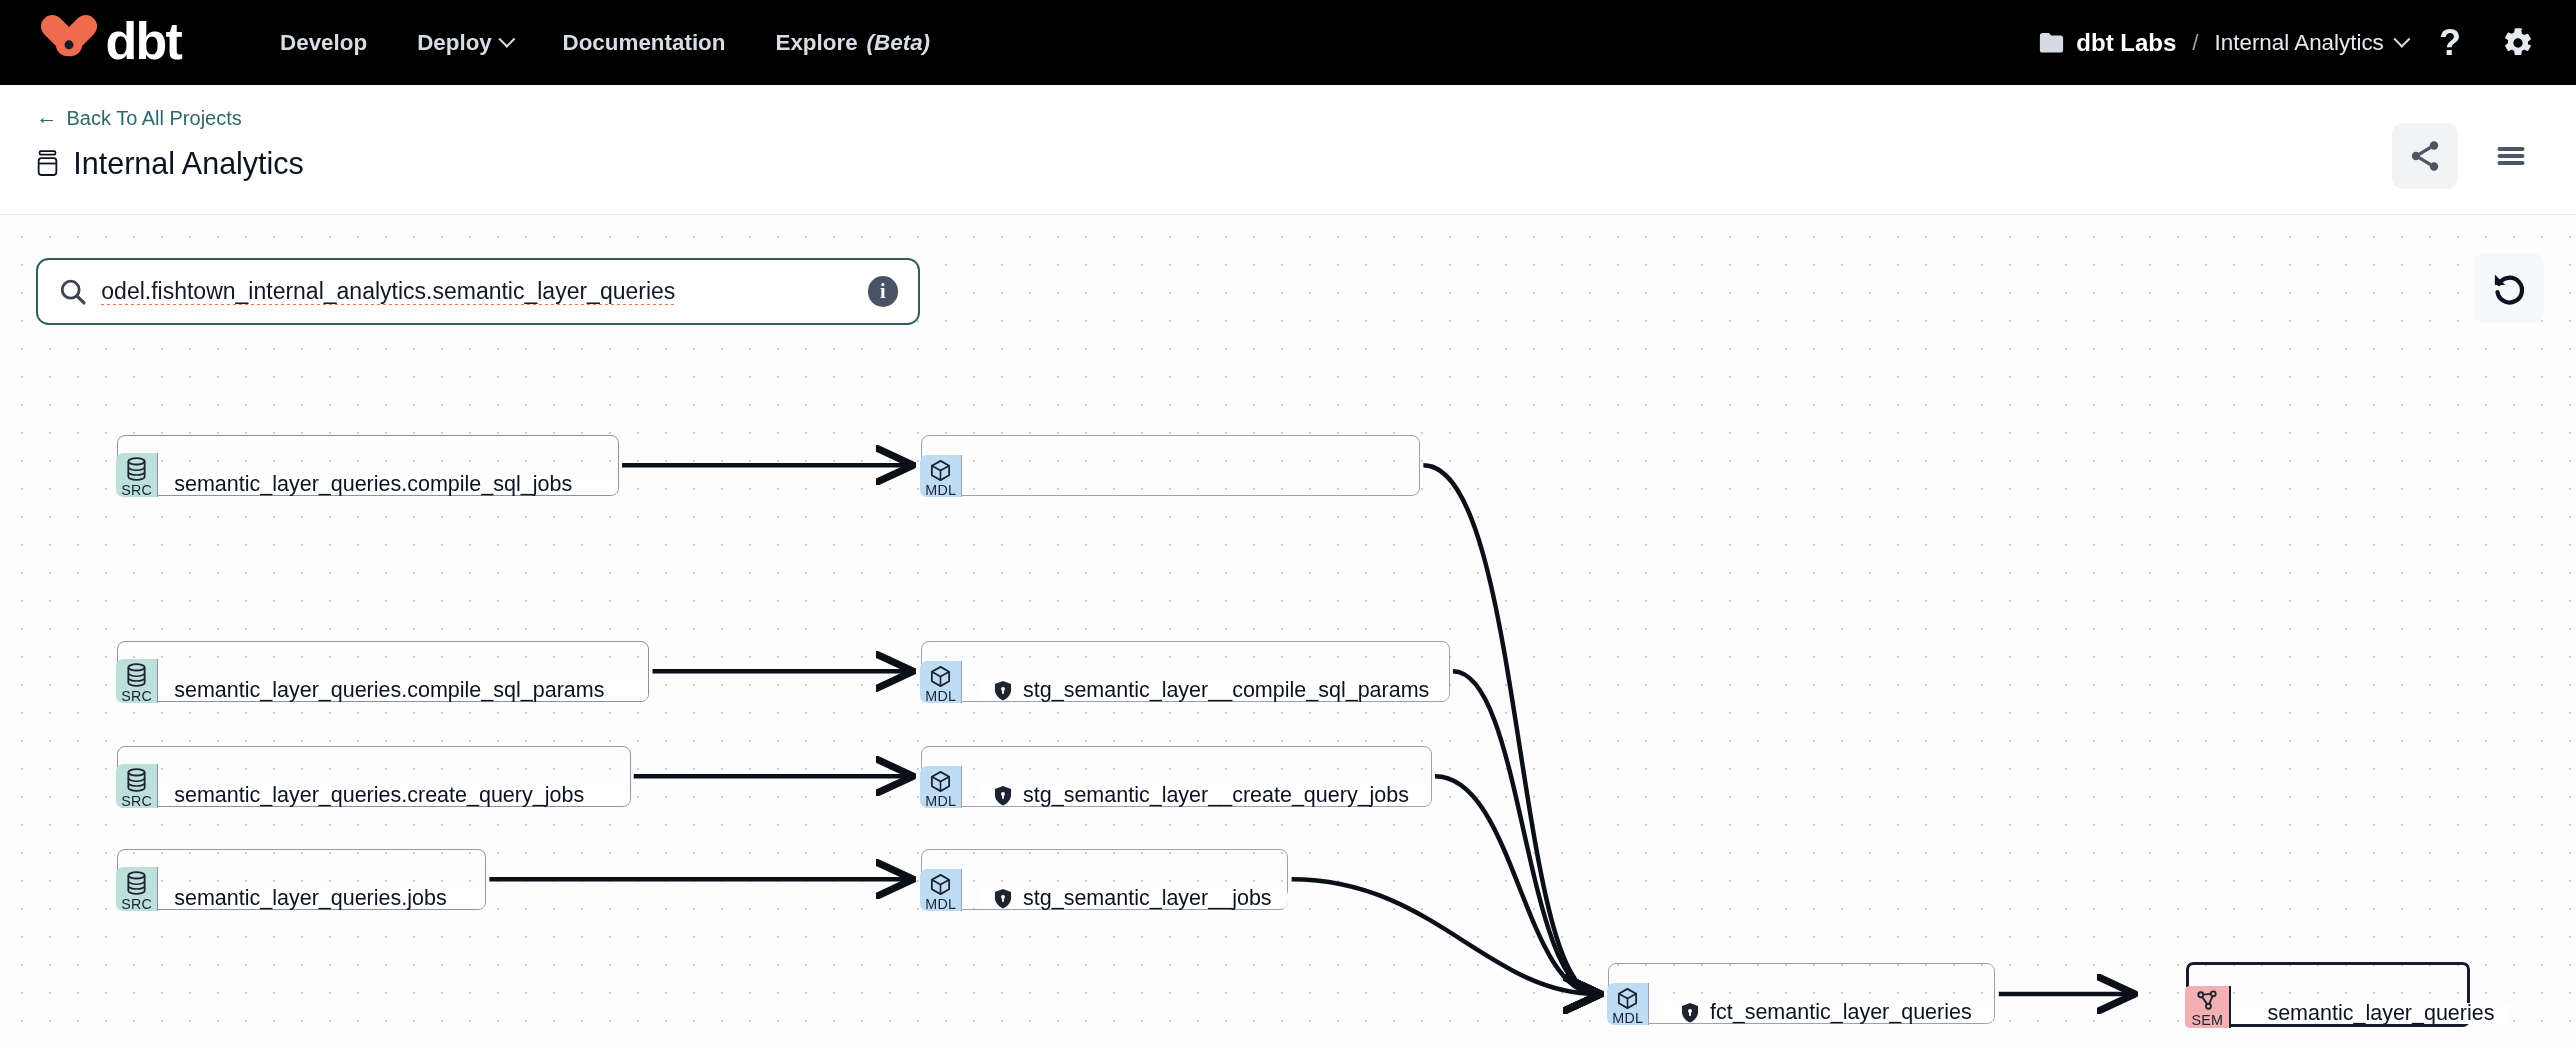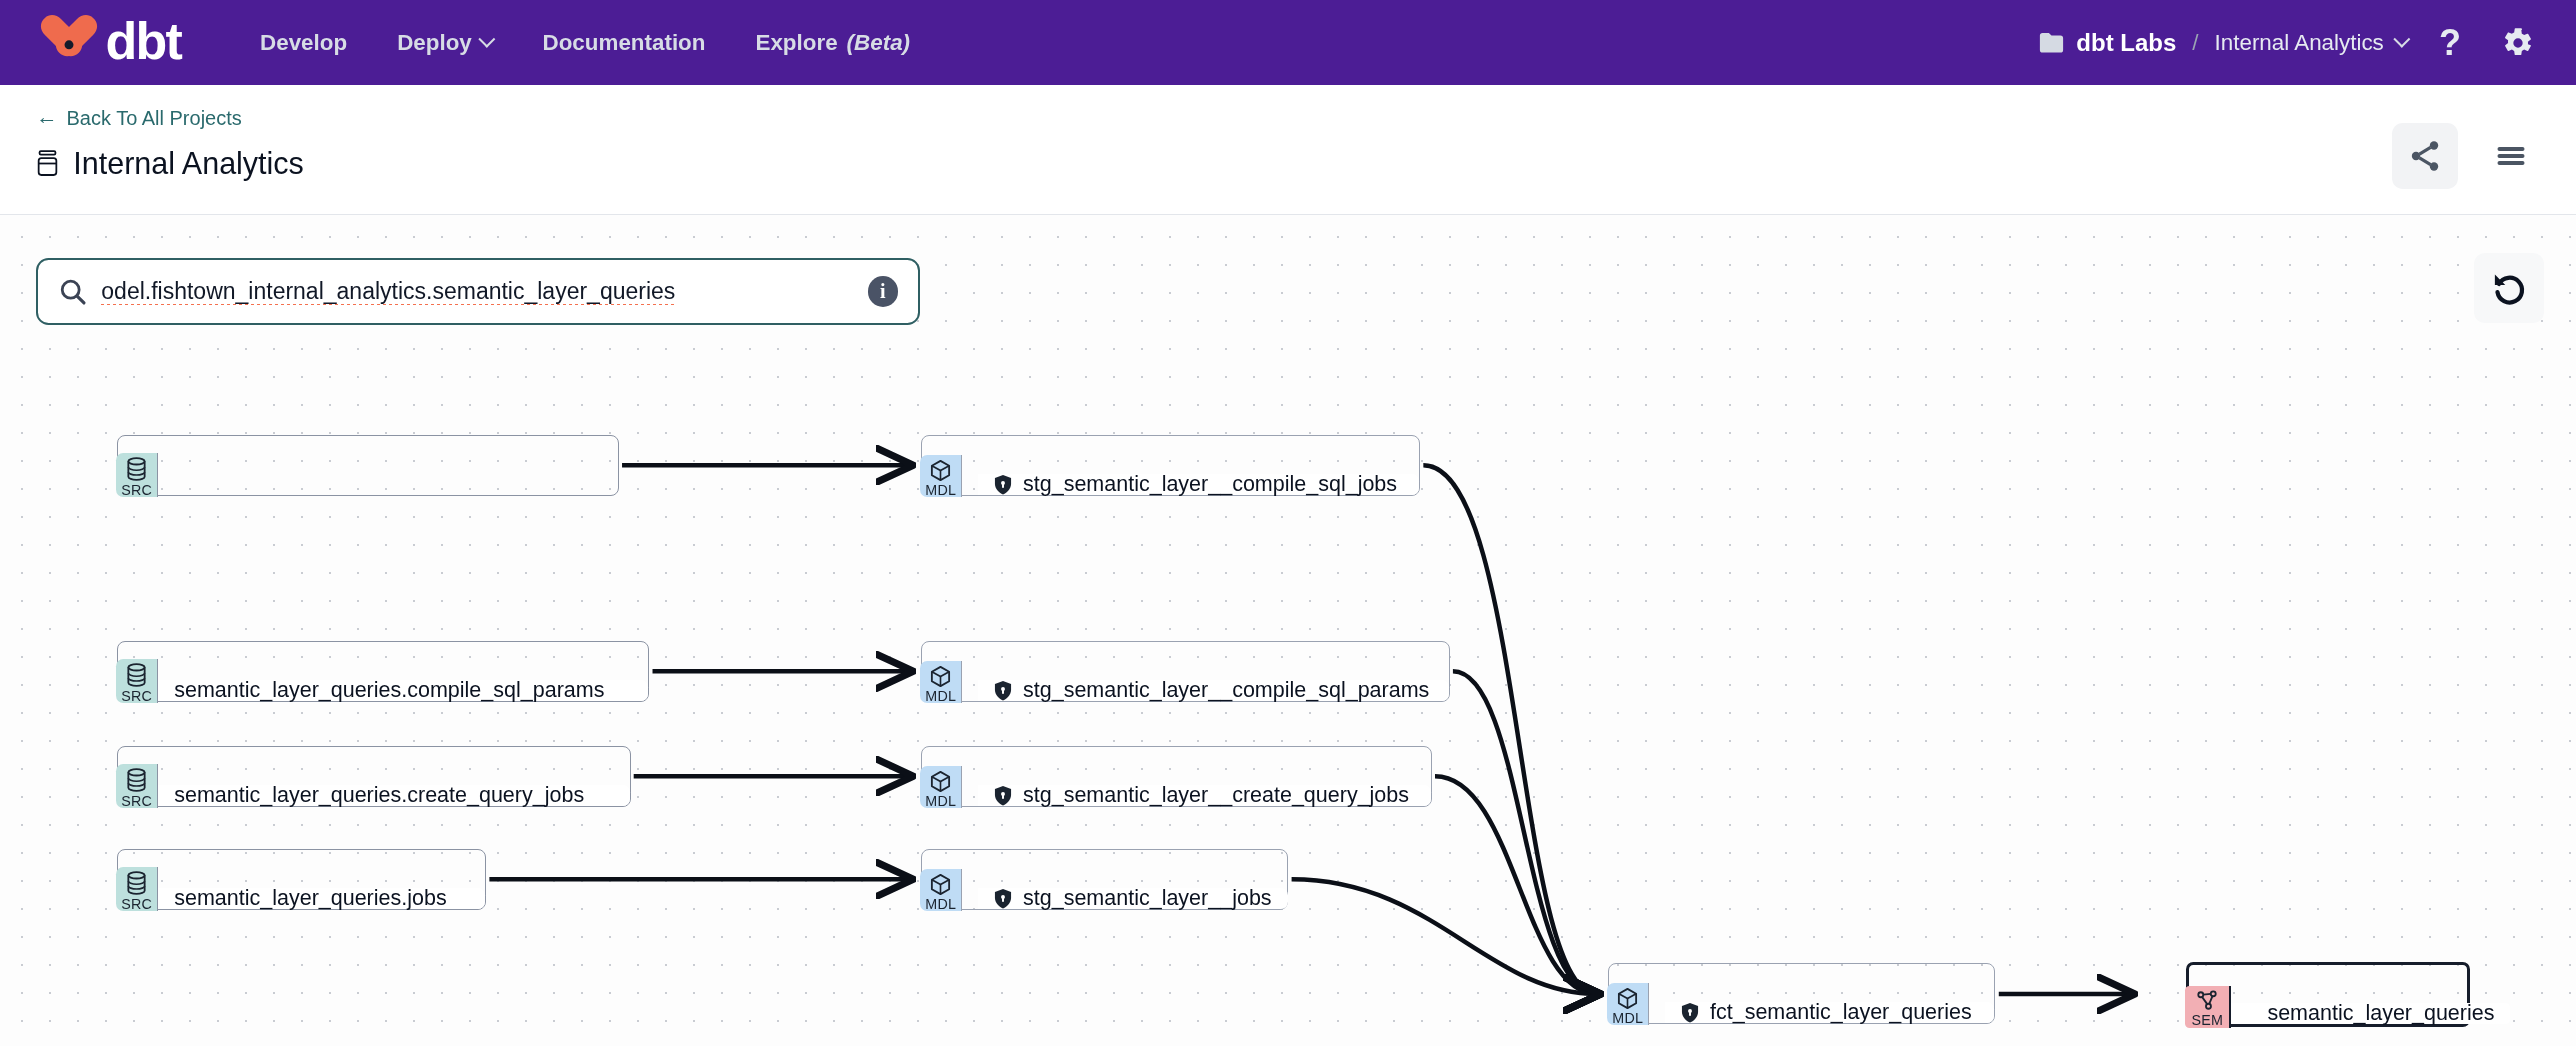--- a/index.html
+++ b/index.html
@@ -11,23 +11,24 @@
     overflow: hidden;
     background: #ffffff;
     font-family: "Liberation Sans", sans-serif;
   }
 
   
   .topnav {
     position: absolute;
     left: 0; top: 0;
     width: 2576px; height: 85px;
-    background: #4c1d95;
+    background: #000000;
     display: flex;
     align-items: center;
+    gap: 20px;
   }
   .logo-wrap {
     display: flex; align-items: center;
     margin-left: 36px; margin-right: 54px;
     height: 85px;
   }
   .logo-mark { width: 66px; height: 56px; display:block; }
   .logo-word {
     color: #ffffff;
     font-size: 52px;
@@ -376,20 +377,23 @@
   <div class="node src" style="left:117px; top:220px; width:502px;">
     <div class="node-badge">
       <svg width="23" height="25" viewBox="0 0 24 26">
         <ellipse cx="12" cy="4.5" rx="8.5" ry="3.3" fill="none" stroke="#1b2430" stroke-width="1.9"></ellipse>
         <path d="M3.5 4.5 v16 a8.5 3.3 0 0 0 17 0 v-16" fill="none" stroke="#1b2430" stroke-width="1.9"></path>
         <path d="M3.5 10.5 a8.5 3.3 0 0 0 17 0" fill="none" stroke="#1b2430" stroke-width="1.7"></path>
         <path d="M3.5 15.5 a8.5 3.3 0 0 0 17 0" fill="none" stroke="#1b2430" stroke-width="1.7"></path>
       </svg>
       <span class="badge-label">SRC</span>
     </div>
+    <div class="node-body">
+      <span class="node-label">semantic_layer_queries.compile_sql_jobs</span>
+    </div>
   </div>
 
   <div class="node src" style="left:117px; top:426px; width:532px;">
     <div class="node-badge">
       <svg width="23" height="25" viewBox="0 0 24 26">
         <ellipse cx="12" cy="4.5" rx="8.5" ry="3.3" fill="none" stroke="#1b2430" stroke-width="1.9"></ellipse>
         <path d="M3.5 4.5 v16 a8.5 3.3 0 0 0 17 0 v-16" fill="none" stroke="#1b2430" stroke-width="1.9"></path>
         <path d="M3.5 10.5 a8.5 3.3 0 0 0 17 0" fill="none" stroke="#1b2430" stroke-width="1.7"></path>
         <path d="M3.5 15.5 a8.5 3.3 0 0 0 17 0" fill="none" stroke="#1b2430" stroke-width="1.7"></path>
       </svg>
@@ -431,28 +435,20 @@
   </div>
 
   <div class="node mdl" style="left:921px; top:220px; width:499px;">
     <div class="node-badge">
       <svg width="23" height="23" viewBox="0 0 24 24">
         <path d="M12 2 L21 7 V17 L12 22 L3 17 V7 Z" fill="none" stroke="#1b2430" stroke-width="1.9" stroke-linejoin="round"></path>
         <path d="M3 7 L12 12 L21 7" fill="none" stroke="#1b2430" stroke-width="1.7"></path>
         <path d="M12 12 V22" fill="none" stroke="#1b2430" stroke-width="1.7"></path>
       </svg>
       <span class="badge-label">MDL</span>
-    </div>
-    <div class="node-body">
-      <svg class="shield" viewBox="0 0 20 24">
-        <path d="M10 1 L19 4.5 V11 C19 16.5 14.8 21 10 23 C5.2 21 1 16.5 1 11 V4.5 Z" fill="#1b2430"></path>
-        <circle cx="10" cy="10" r="2.2" fill="#ffffff"></circle>
-        <rect x="8.9" y="10.5" width="2.2" height="5" rx="1" fill="#ffffff"></rect>
-      </svg>
-      <span class="node-label">stg_semantic_layer__compile_sql_jobs</span>
     </div>
   </div>
 
   <div class="node mdl" style="left:921px; top:426px; width:529px;">
     <div class="node-badge">
       <svg width="23" height="23" viewBox="0 0 24 24">
         <path d="M12 2 L21 7 V17 L12 22 L3 17 V7 Z" fill="none" stroke="#1b2430" stroke-width="1.9" stroke-linejoin="round"></path>
         <path d="M3 7 L12 12 L21 7" fill="none" stroke="#1b2430" stroke-width="1.7"></path>
         <path d="M12 12 V22" fill="none" stroke="#1b2430" stroke-width="1.7"></path>
       </svg>

